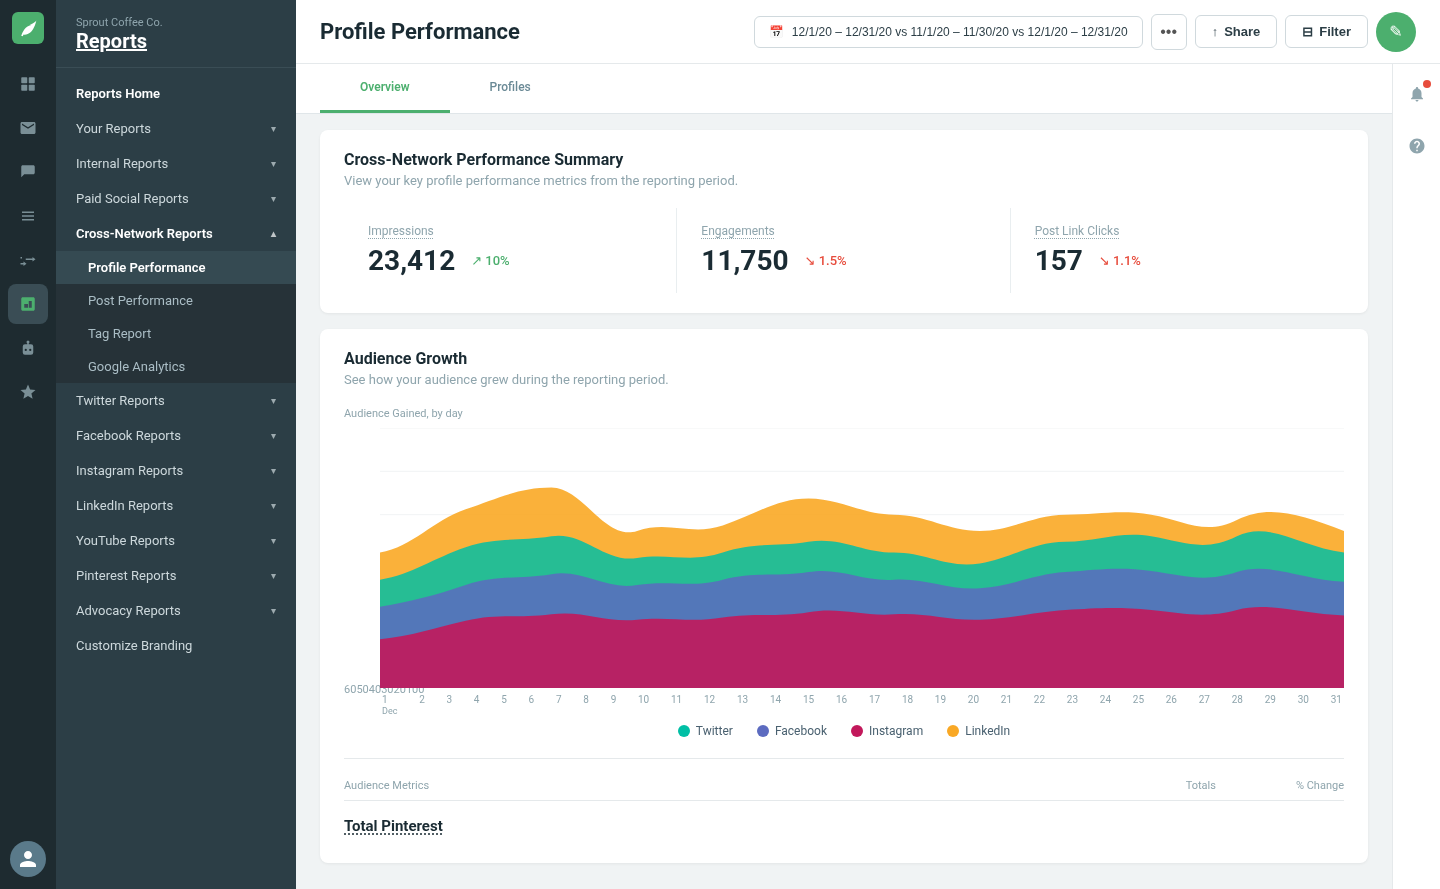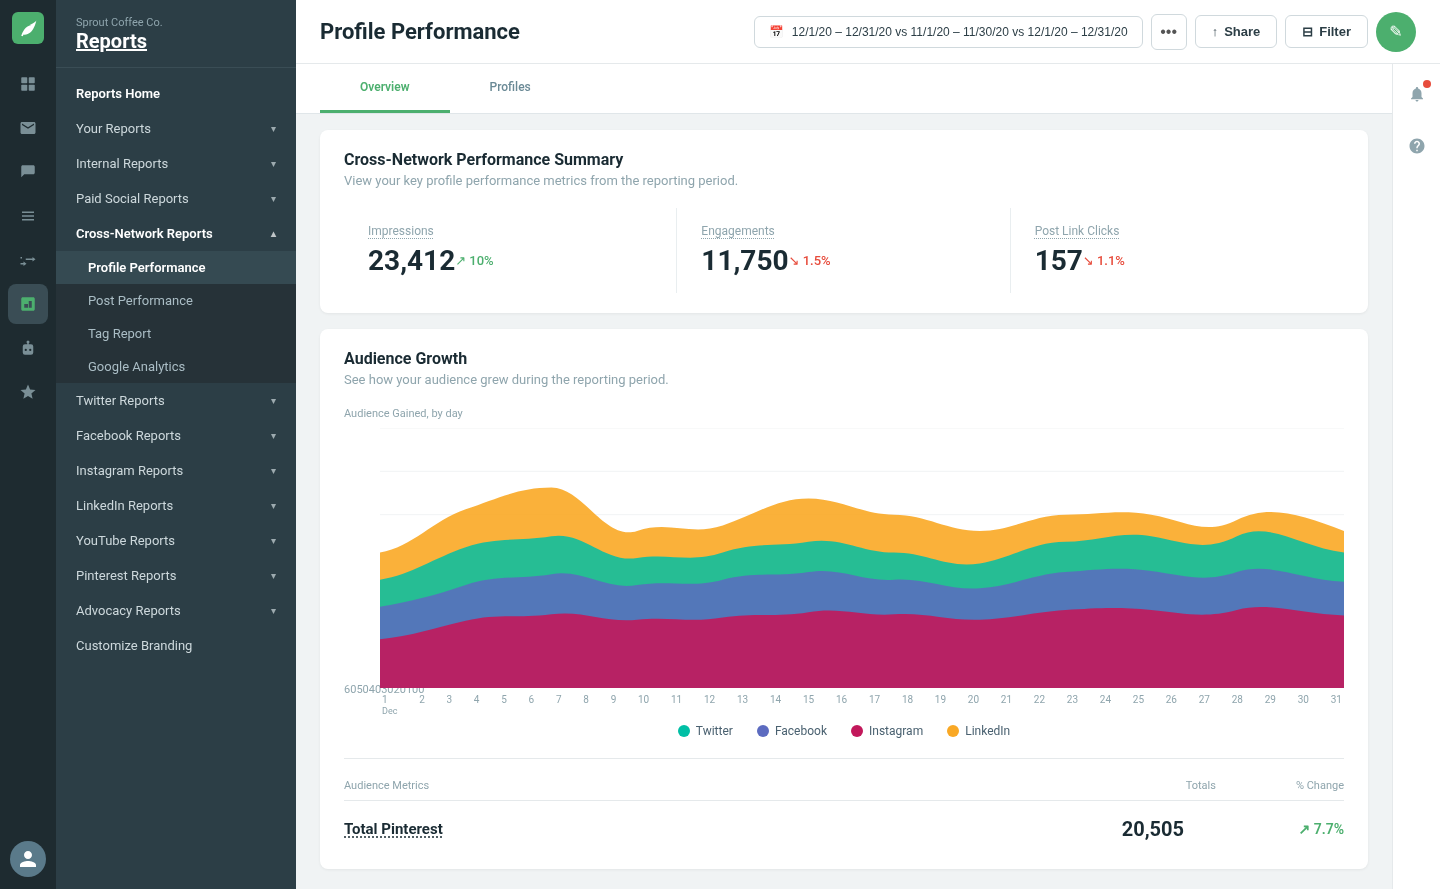--- a/index.html
+++ b/index.html
@@ -227,21 +227,21 @@
       display: grid;
       grid-template-columns: 1fr 1fr 1fr;
       gap: 0;
     }
     .metric-item {
       padding: 16px 24px;
       border-right: 1px solid #e9eef0;
     }
     .metric-item:last-child { border-right: none; }
     .metric-label { font-size: 12px; color: #8fa5ad; margin-bottom: 6px; text-decoration: underline dotted; text-underline-offset: 3px; }
-    .metric-value { font-size: 28px; font-weight: 700; color: #1a2b33; display: flex; align-items: center; gap: 0; }
+    .metric-value { font-size: 28px; font-weight: 700; color: #1a2b33; display: flex; align-items: center; gap: 16px; }
     .metric-change { font-size: 13px; font-weight: 500; }
     .metric-change.up { color: #4caf6e; }
     .metric-change.down { color: #e74c3c; }
 
     
     .chart-label { font-size: 11px; color: #8fa5ad; margin-bottom: 8px; }
     .chart-legend {
       display: flex;
       justify-content: center;
       gap: 24px;
@@ -588,24 +588,20 @@
             <span>Audience Metrics</span>
             <div style="display:flex; gap:80px;">
               <span>Totals</span>
               <span>% Change</span>
             </div>
           </div>
           <div class="total-audience-row">
             <div class="total-audience-label">
               <span>Total Pinterest</span>
             </div>
-            <div style="display:flex; gap:80px; align-items:center;">
-              <span class="total-audience-value">20,505</span>
-              <span class="total-audience-change">↗ <span>7.7%</span></span>
-            </div>
           </div>
         </div>
       </div>
     </div>
 
     <div class="right-bar">
       <div class="right-bar-icon">
         <svg width="18" height="18" fill="#8fa5ad" viewBox="0 0 24 24">
             <path d="M12 22c1.1 0 2-.9 2-2h-4c0 1.1.9 2 2 2zm6-6v-5c0-3.07-1.64-5.64-4.5-6.32V4c0-.83-.67-1.5-1.5-1.5s-1.5.67-1.5 1.5v.68C7.63 5.36 6 7.92 6 11v5l-2 2v1h16v-1l-2-2z"></path>
           </svg>

